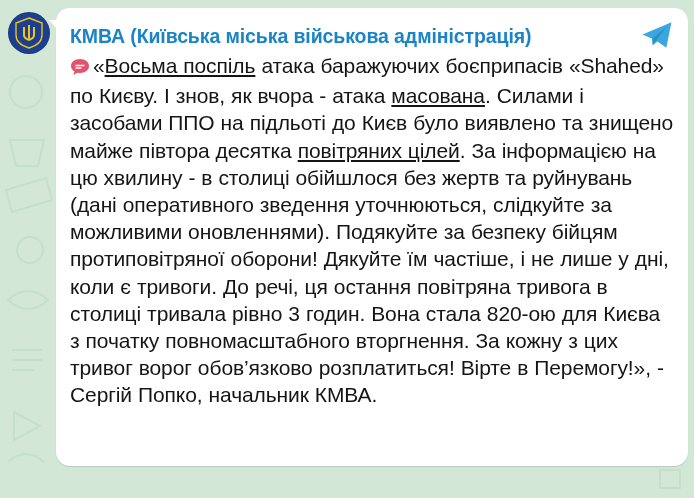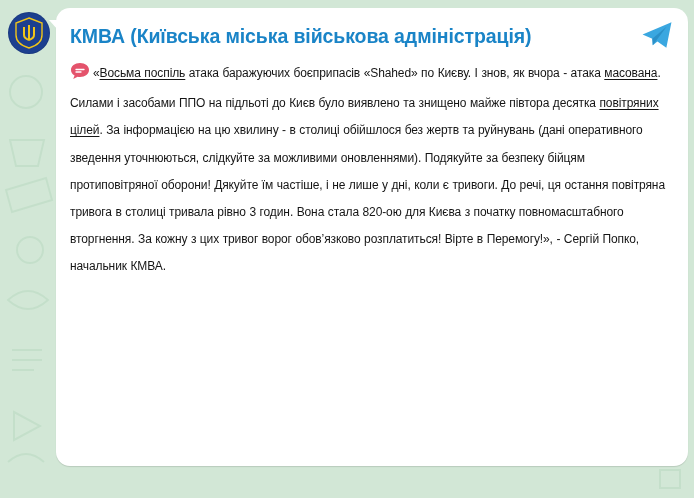--- a/index.html
+++ b/index.html
@@ -67,22 +67,22 @@
     line-height: 24px;
     letter-spacing: -0.1px;
   }
   .tg-icon {
     flex: 0 0 auto;
     width: 34px;
     height: 34px;
     margin-top: -2px;
   }
   .body-text {
-    margin-top: 8px;
-    font-size: 12px;
+    margin-top: 0;
+    font-size: 21px;
     line-height: 27.2px;
     color: #151515;
     letter-spacing: -0.1px;
     word-spacing: 0.3px;
   }
   .body-text u {
     text-decoration: underline;
     text-underline-offset: 2px;
   }
   .speech-emoji {

